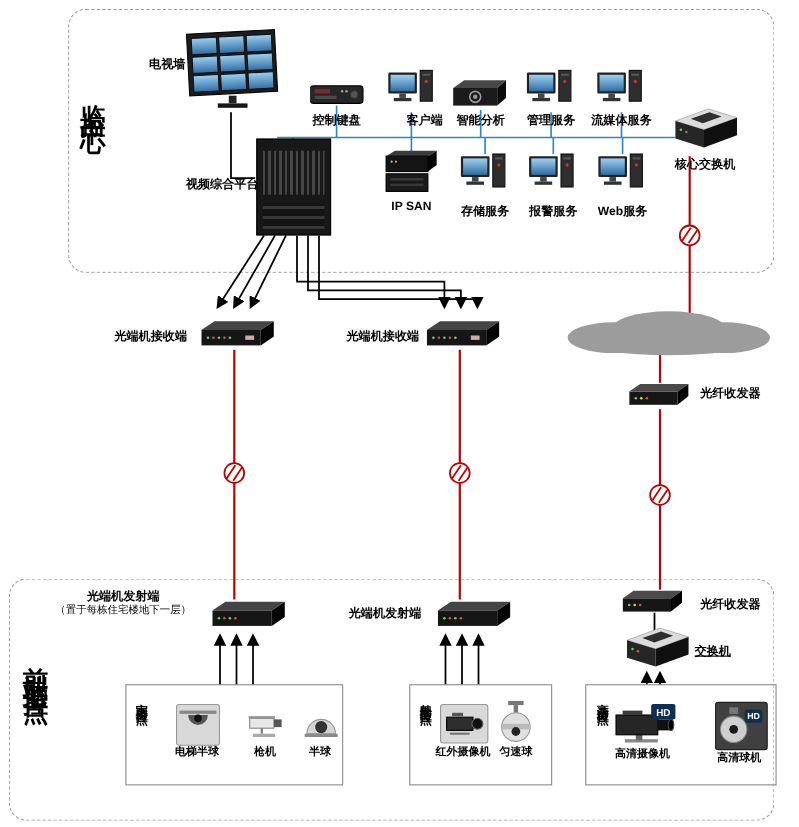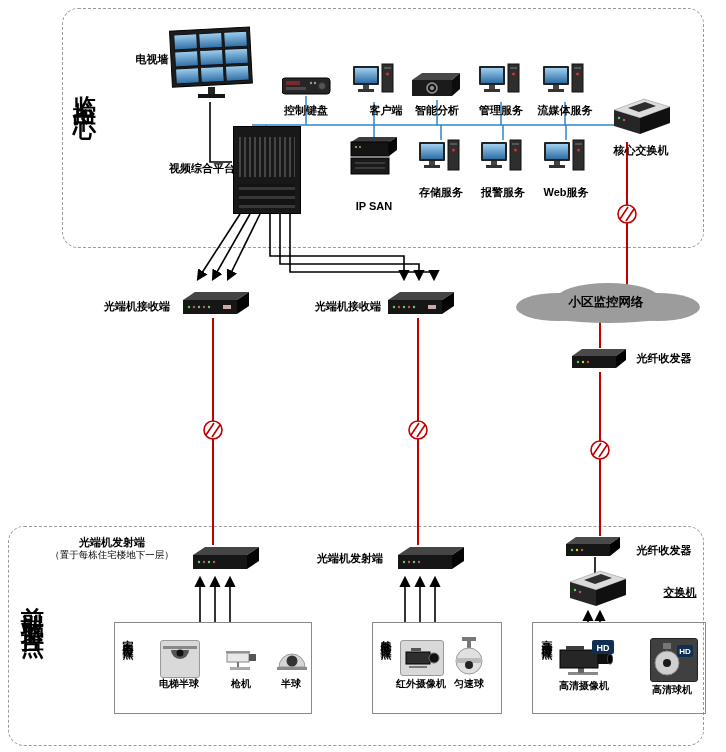--- a/index.html
+++ b/index.html
@@ -211,21 +211,21 @@
       <polygon points="2,6 10,1 48,1 40,6" fill="#3c3c3c"></polygon>
       <rect x="2" y="6" width="38" height="14" fill="#141414" stroke="#000"></rect>
       <polygon points="40,6 48,1 48,14 40,20" fill="#050505"></polygon>
       <rect x="2" y="22" width="38" height="16" fill="#1a1a1a" stroke="#000"></rect>
       <circle cx="7" cy="11" r="1" fill="#9c9"></circle>
         <circle cx="11" cy="11" r="1" fill="#c96"></circle>
       <rect x="6" y="26" width="30" height="2" fill="#3a3a3a"></rect>
         <rect x="6" y="31" width="30" height="2" fill="#3a3a3a"></rect>
     </svg>
   </div>
-  <div class="lbl" style="left:374px;top:200px;">IP SAN</div>
+  <div class="lbl" style="left:374px;top:182px;">IP SAN</div>
 
   <div class="node" style="left:418px;top:136px;">
     <svg width="44" height="44" viewBox="0 0 44 44">
       <rect x="30" y="4" width="11" height="30" fill="#2e2e2e" stroke="#111"></rect>
       <rect x="32" y="7" width="7" height="2" fill="#555"></rect>
         <circle cx="35.5" cy="14" r="1.5" fill="#c33"></circle>
       <rect x="1" y="6" width="26" height="19" rx="1" fill="#222"></rect>
       <rect x="3" y="8" width="22" height="15" fill="url(#scr)"></rect>
       <rect x="11" y="25" width="6" height="4" fill="#444"></rect>
         <rect x="6" y="29" width="16" height="3" fill="#333"></rect>
@@ -290,21 +290,20 @@
   <div class="lbl" style="left:348px;top:300px;">光端机接收端</div>
 
   <div class="node" style="left:508px;top:280px;">
     <svg width="196" height="46" viewBox="0 0 196 46">
       <ellipse cx="50" cy="27" rx="42" ry="14" fill="#9c9c9c"></ellipse>
       <ellipse cx="100" cy="19" rx="52" ry="16" fill="#9c9c9c"></ellipse>
       <ellipse cx="150" cy="27" rx="42" ry="14" fill="#9c9c9c"></ellipse>
       <ellipse cx="100" cy="31" rx="72" ry="12" fill="#9c9c9c"></ellipse>
     </svg>
   </div>
-  <div class="cloudtext" style="left:518px;top:294px;width:176px;">小区监控网络</div>
 
   <div class="node" style="left:572px;top:346px;">
     <svg width="54" height="26" viewBox="0 0 54 26">
       <polygon points="0,10 10,3 54,3 44,10" fill="#4a4a4a"></polygon>
       <rect x="0" y="10" width="44" height="12" fill="#161616"></rect>
       <polygon points="44,10 54,3 54,14 44,22" fill="#000"></polygon>
       <circle cx="6" cy="16" r="1.2" fill="#6c6"></circle>
         <circle cx="11" cy="16" r="1.2" fill="#dd0"></circle>
       <circle cx="16" cy="16" r="1.2" fill="#c55"></circle>
     </svg>
@@ -356,21 +355,21 @@
   <div class="node" style="left:566px;top:568px;">
     <svg width="62" height="46" viewBox="0 0 62 46">
       <polygon points="4,14 34,3 60,11 30,22" fill="#dcdcdc" stroke="#888" stroke-width="0.5"></polygon>
       <polygon points="18,12 35,6 46,10 29,16" fill="#2e2e2e"></polygon>
       <polygon points="4,14 30,22 30,38 4,30" fill="#262626"></polygon>
       <polygon points="30,22 60,11 60,27 30,38" fill="#101010"></polygon>
       <circle cx="9" cy="22" r="1.2" fill="#6c6"></circle>
         <circle cx="14" cy="24" r="1.2" fill="#c55"></circle>
     </svg>
   </div>
-  <div class="lbl" style="left:680px;top:586px;text-decoration:underline;">交换机</div>
+  <div class="lbl" style="left:648px;top:586px;text-decoration:underline;">交换机</div>
 
   <div class="vlabel small" style="left:120px;top:631px;">室内监控点</div>
   <div class="node tile" style="left:160px;top:640px;width:38px;height:36px;">
     <svg width="34" height="30" viewBox="0 0 34 30">
       <rect x="0" y="2" width="34" height="3" fill="#888"></rect>
       <path d="M8,6 A9,9 0 0,0 26,6 Z" fill="#555"></path>
       <circle cx="17" cy="9" r="3.5" fill="#111"></circle>
     </svg>
   </div>
   <div class="lbl" style="left:179px;top:678px;font-size:10px;">电梯半球</div>

